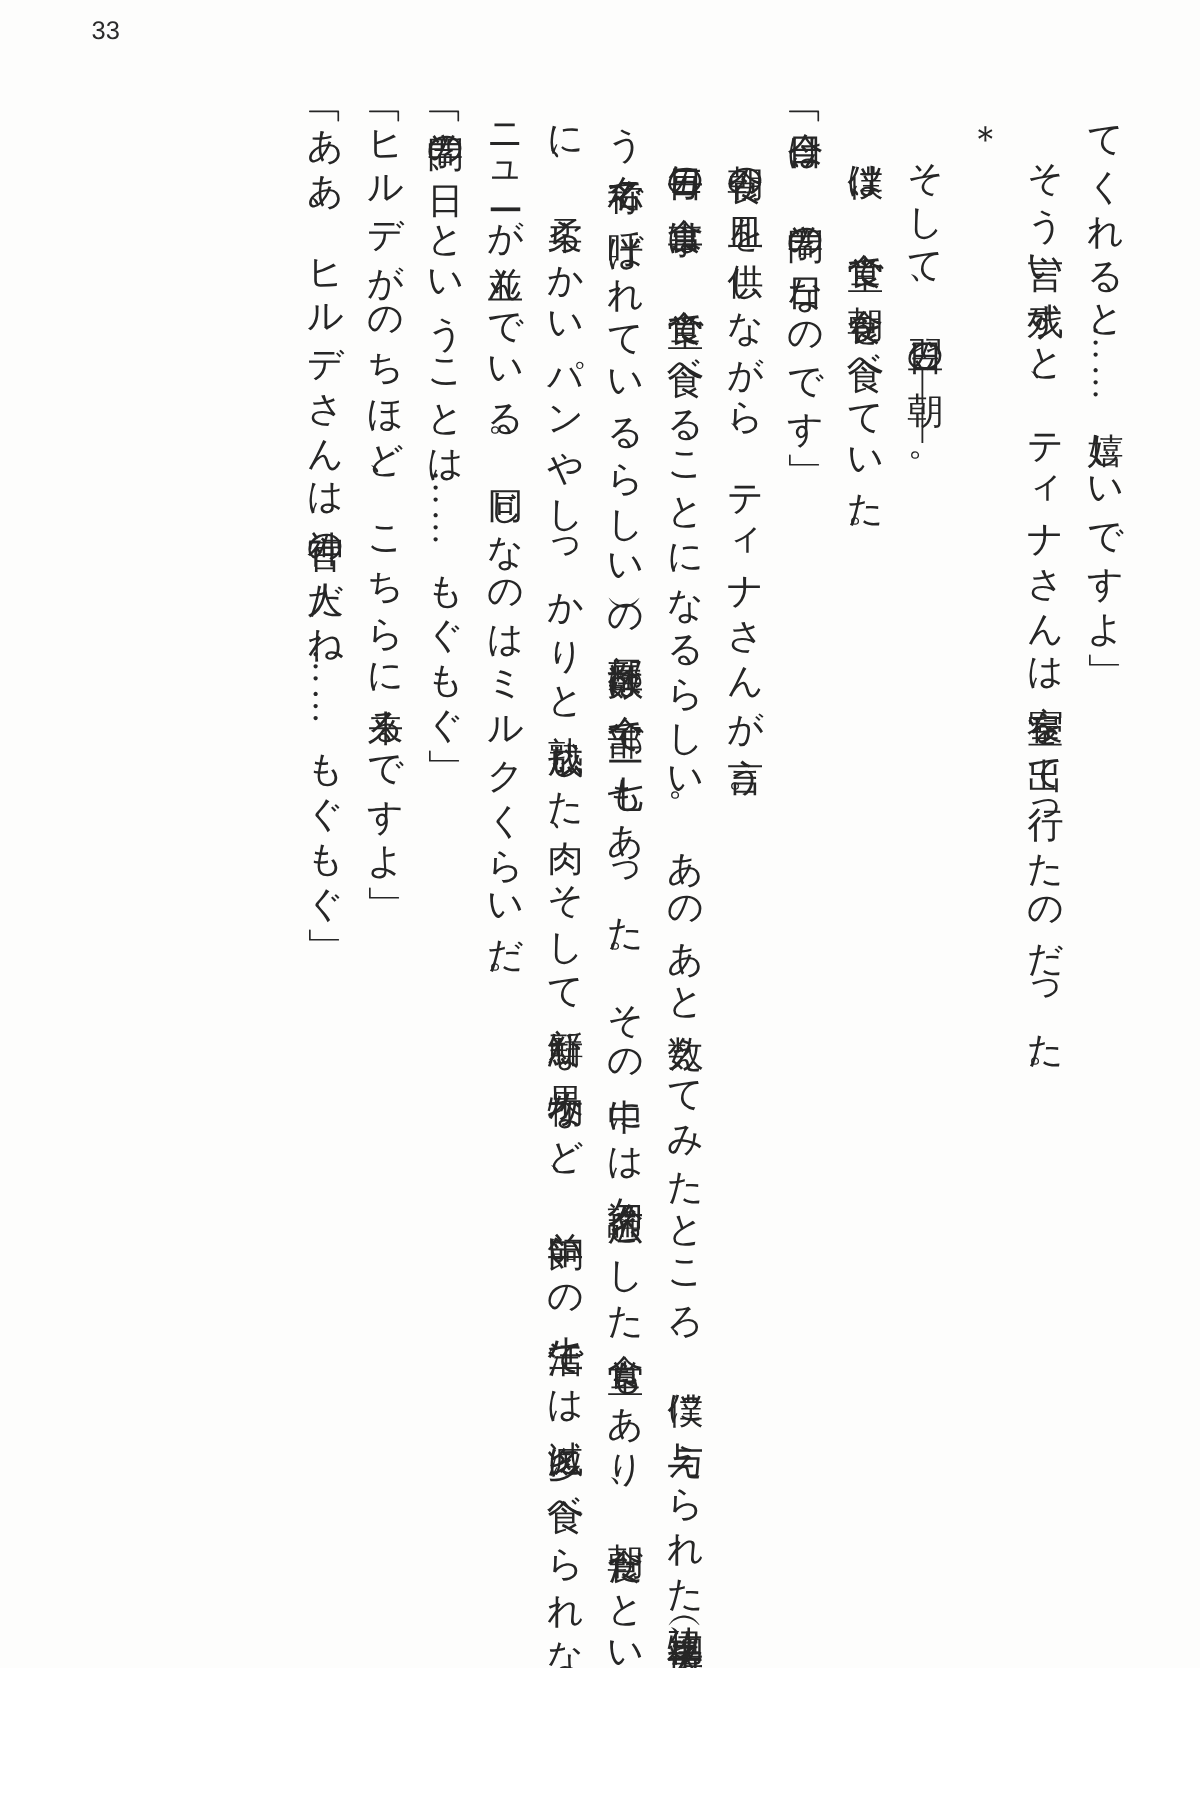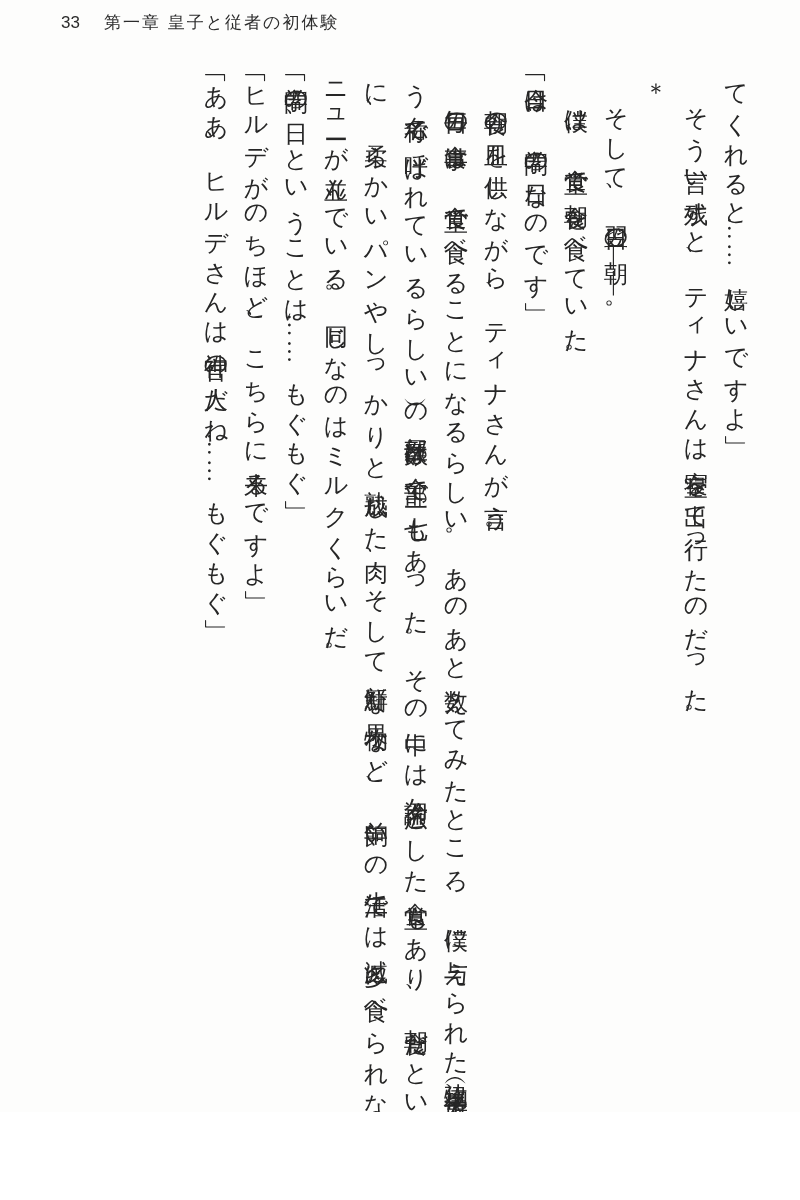--- a/index.html
+++ b/index.html
@@ -69,21 +69,20 @@
     text-align: start;
   }
 </style>
 </head>
 <body>
 
 <div class="page">
 
   <header class="page-header">
     <span class="pagenum">33</span>
-    <span class="chapter">第一章 皇子と従者の初体験</span>
   </header>
 
   <main class="text-block">
     <p class="continuation">てくれると……嬉しいですよ」</p>
     <p class="narration">そう言い残すと、ティナさんは寝室を出て行ったのだった。</p>
     <p class="scene-break">＊</p>
     <p class="narration">そして、翌日の朝――。</p>
     <p class="narration">僕は、食堂で朝食を食べていた。</p>
     <p class="dialogue">「今日は、学問の日なのです」</p>
     <p class="narration">朝食の皿を供しながら、ティナさんが言う。</p>

